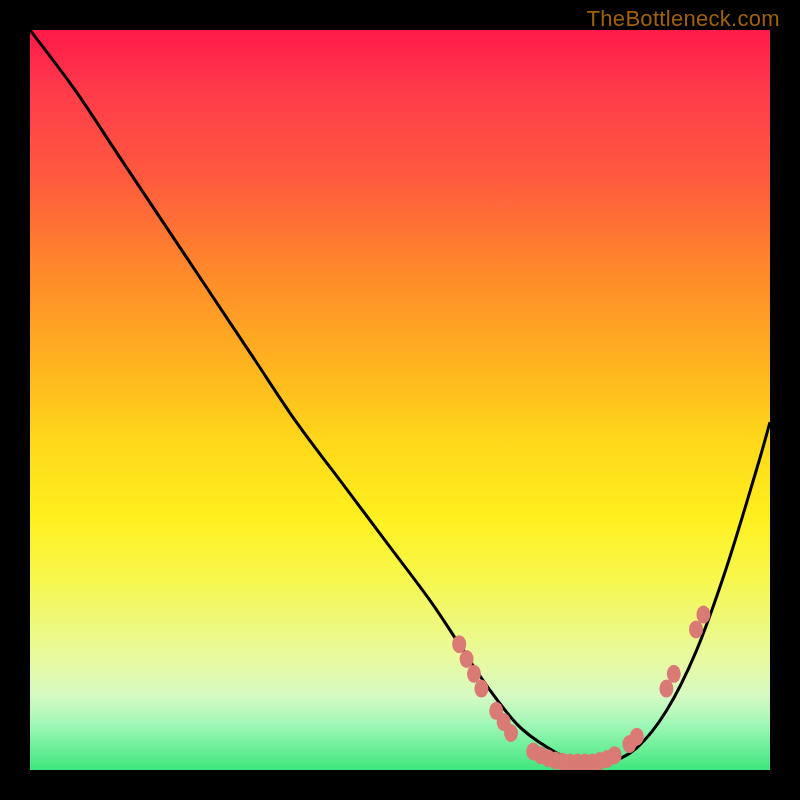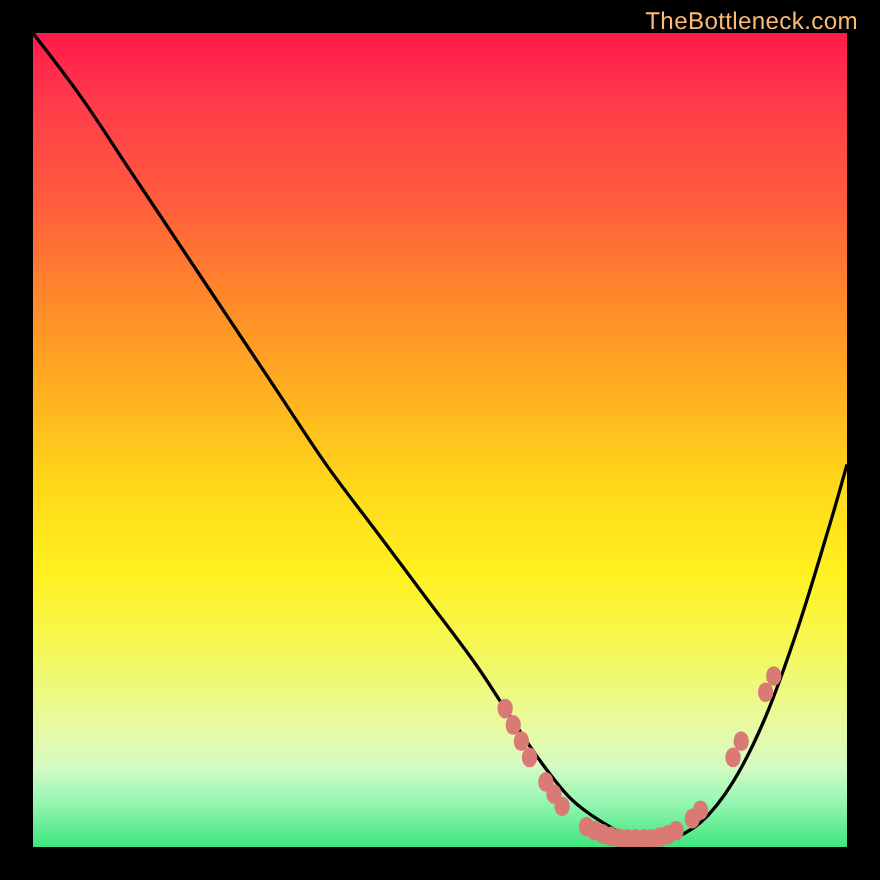--- a/index.html
+++ b/index.html
@@ -8,21 +8,21 @@
     width: 800px;
     height: 800px;
     background: #000;
     position: relative;
     font-family: Arial, sans-serif;
   }
   .watermark {
     position: absolute;
     top: 6px;
     right: 20px;
-    color: #fdba74;
+    color: #a16207;
     font-size: 22px;
     font-weight: 500;
     letter-spacing: 0.3px;
     z-index: 10;
   }
   .plot-area {
     position: absolute;
     left: 30px;
     top: 30px;
     width: 740px;

